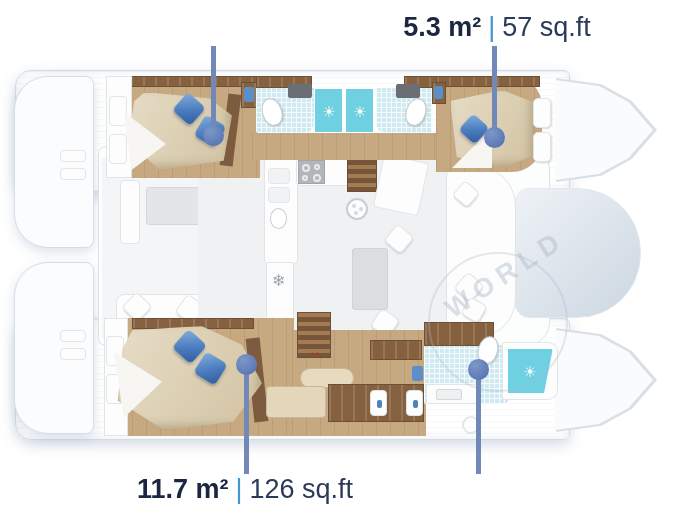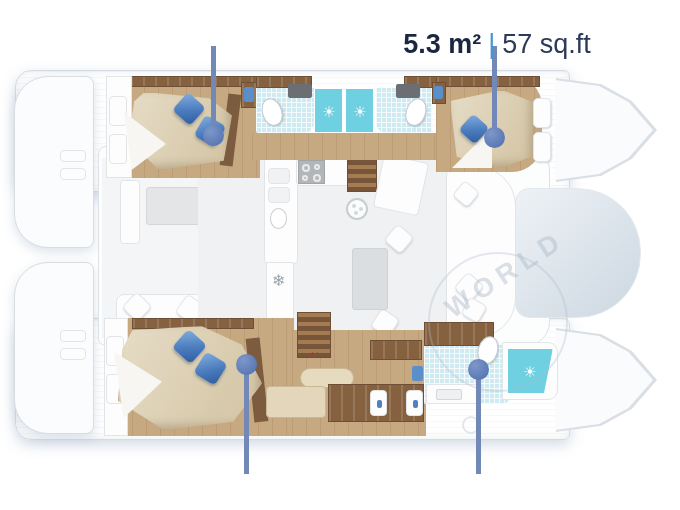--- a/index.html
+++ b/index.html
@@ -188,17 +188,20 @@
 
   <div class="lead" style="left:211px;top:46px;height:90px;"></div>
   <div class="dot" style="left:203px;top:125px;"></div>
   <div class="lead" style="left:492px;top:46px;height:92px;"></div>
   <div class="dot" style="left:484px;top:127px;"></div>
   <div class="lead" style="left:244px;top:364px;height:110px;"></div>
   <div class="dot" style="left:236px;top:354px;"></div>
   <div class="lead" style="left:476px;top:368px;height:106px;"></div>
   <div class="dot" style="left:468px;top:359px;"></div>
 
-  <div class="label" style="left:390px;top:29px;width:214px;">
+  <div class="label" style="left:390px;top:12px;width:214px;">
     <b class="m">5.3 m²</b><span class="s">|</span><span class="i">57 sq.ft</span>
   </div>
+  <div class="label" style="left:133px;top:474px;width:224px;">
+    <b class="m">11.7 m²</b><span class="s">|</span><span class="i">126 sq.ft</span>
+  </div>
 
 </div>
 
 </body></html>

